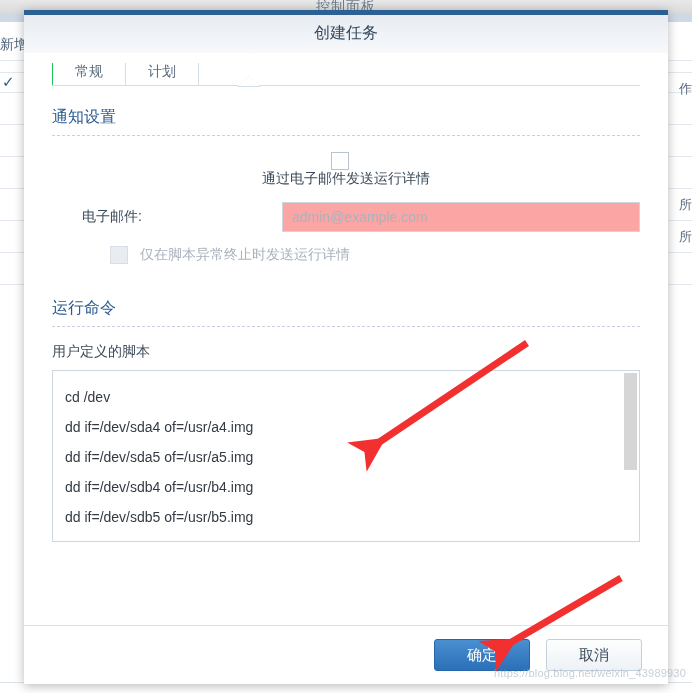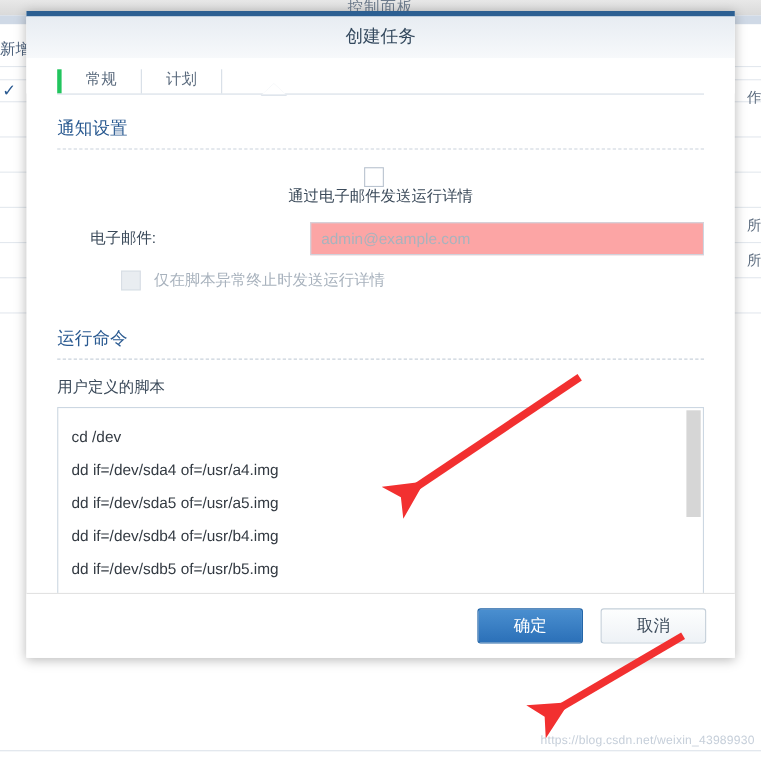--- a/index.html
+++ b/index.html
@@ -68,21 +68,21 @@
     right: 0px;
     font-size: 13px;
     color: #5a6a7d;
     white-space: nowrap;
   }
 
   
   #dialog {
     position: absolute;
     left: 24px; top: 10px;
-    width: 644px; height: 588px;
+    width: 644px; height: 674px;
     background: #ffffff;
     box-shadow: 0 2px 10px rgba(0,0,0,0.28);
     box-sizing: border-box;
   }
   #dialog-topbar {
     height: 5px;
     background: #2c5f92;
   }
   #dialog-header {
     height: 38px;
@@ -108,21 +108,21 @@
   }
   .tab {
     font-size: 14px;
     color: #5b6b7e;
     padding: 0 22px 6px 22px;
     border-right: 1px solid #d5dde6;
     line-height: 16px;
     cursor: pointer;
     white-space: nowrap;
   }
-  .tab:first-child { border-left: 4px solid #22c55e; }
+  .tab:first-child { border-left: 1px solid #22c55e; }
   .tab.active {
     color: #1d4f85;
     font-weight: bold;
   }
   #tab-underline {
     position: absolute;
     left: 28px; right: 28px;
     bottom: -1px;
     height: 1px;
     background: #d5dde6;
@@ -419,13 +419,13 @@
 <svg id="arrows" viewBox="0 0 692 693">
   <defs>
     <marker id="arrowhead" markerWidth="5" markerHeight="5" refX="2.4" refY="2.5" orient="auto">
       <path d="M5,0 L0,2.5 L5,5 L3.7,2.5 Z" fill="#f23030"></path>
     </marker>
   </defs>
   <line x1="527" y1="343" x2="372" y2="447" stroke="#f23030" stroke-width="7" marker-end="url(#arrowhead)"></line>
   <line x1="621" y1="578" x2="503" y2="647" stroke="#f23030" stroke-width="7" marker-end="url(#arrowhead)"></line>
 </svg>
 
-<div id="watermark">https://blog.csdn.net/weixin_43989930</div>
+<div id="watermark">https://blog.blog.net/weixin_43989930</div>
 
 </body></html>

